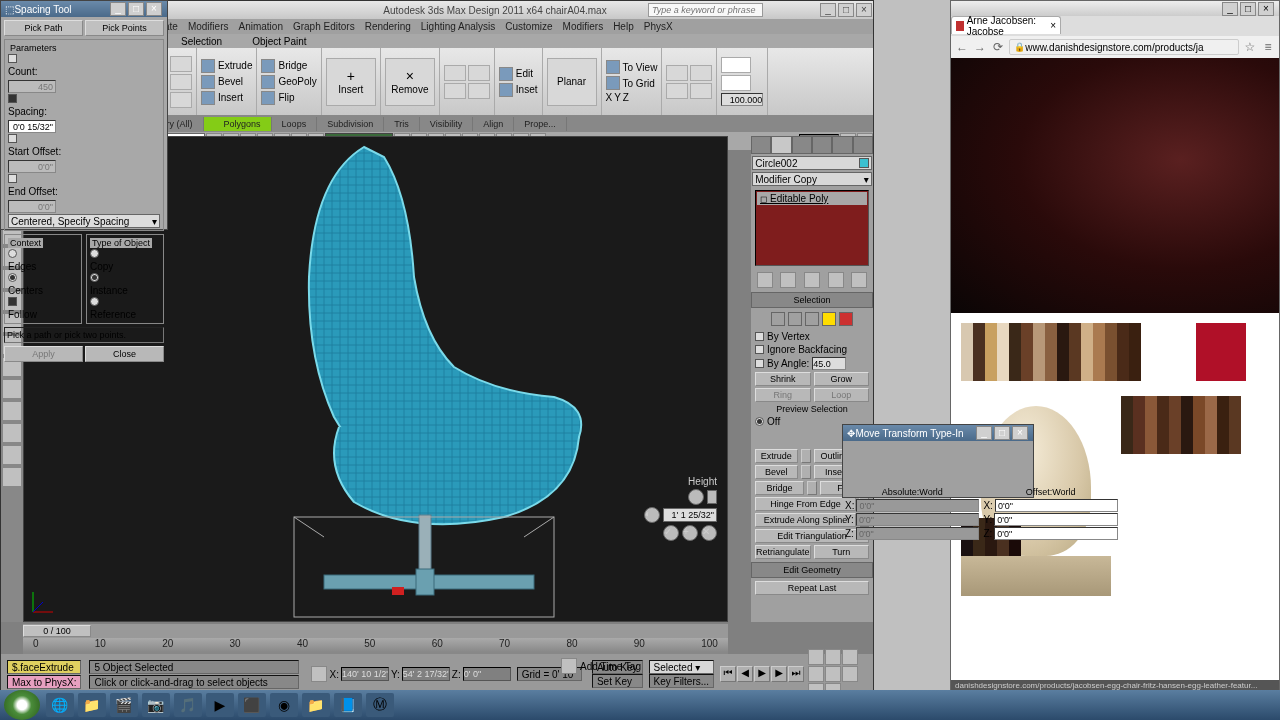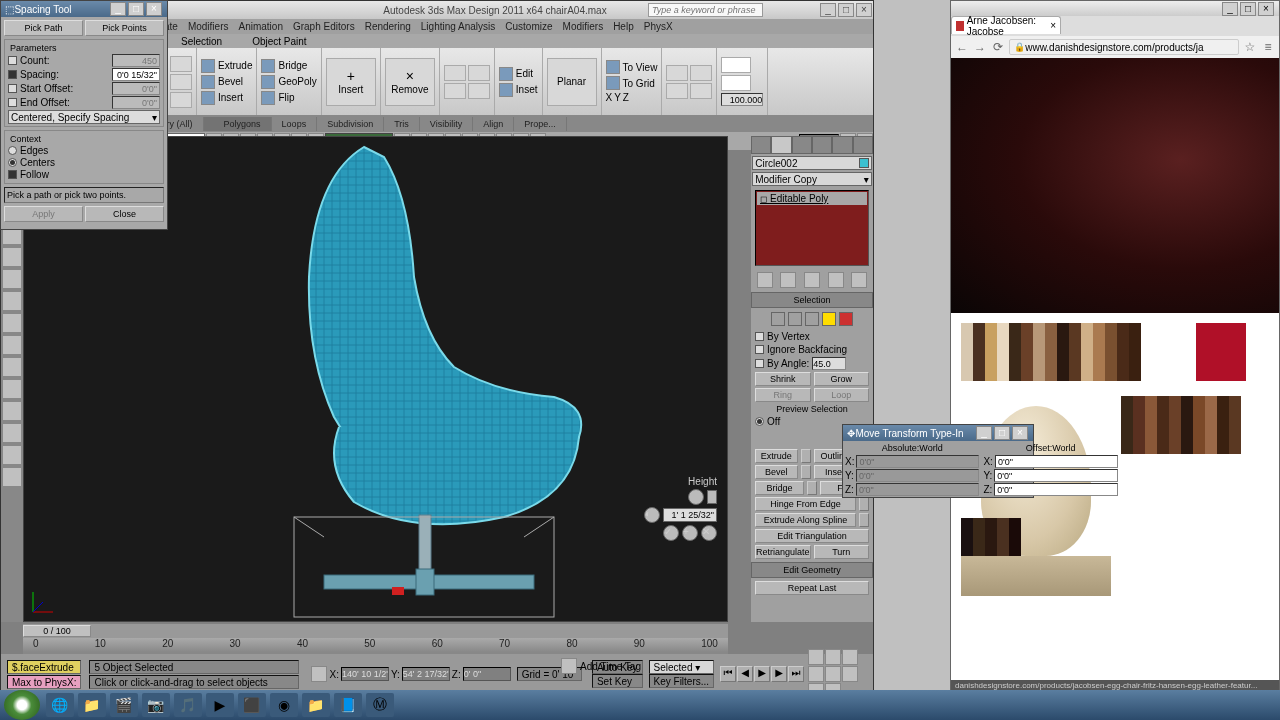--- a/index.html
+++ b/index.html
@@ -23,21 +23,21 @@
 
 .ribbon { height: 68px; background: linear-gradient(#e8e8e8, #c8c8c8); display: flex; border-bottom: 1px solid #888; }
 .ribbon-grp { border-right: 1px solid #aaa; padding: 2px 4px; display: flex; flex-direction: column; justify-content: center; gap: 2px; }
 .rbtn { width: 22px; height: 16px; background: #d8d8d8; border: 1px solid #aaa; }
 .rbtn-lg { width: 50px; height: 48px; background: #d8d8d8; border: 1px solid #aaa; display: flex; flex-direction: column; align-items: center; justify-content: center; font-size: 9px; }
 .rbtn-lbl { display: flex; align-items: center; gap: 3px; font-size: 9px; }
 .rbtn-lbl .ic { width: 14px; height: 14px; background: #7a9abb; border: 1px solid #888; }
 
 .tabbar { height: 16px; background: #888; display: flex; align-items: center; }
 .tabbar .tab { padding: 2px 10px; font-size: 9px; color: #222; border-right: 1px solid #777; }
-.tabbar .active { background: #737373; padding-left: 20px; }
+.tabbar .active { background: #84cc16; padding-left: 20px; }
 
 .toolbar2 { height: 18px; background: #a8a8a8; display: flex; align-items: center; gap: 1px; }
 .tbtn { width: 16px; height: 16px; background: #c0c0c0; border: 1px solid #888; }
 .dropdown-narrow { width: 42px; height: 16px; background: #fff; border: 1px solid #666; font-size: 9px; padding: 0 2px; display: flex; align-items: center; justify-content: space-between; }
 .sel-dropdown { width: 68px; height: 16px; background: #3a6a3a; color: #fff; border: 1px solid #444; font-size: 9px; padding: 0 2px; }
 
 .viewport { position: absolute; top: 135px; left: 22px; right: 145px; bottom: 72px; background: #1a1a1a; border: 1px solid #444; }
 .vp-label { position: absolute; top: 2px; left: 2px; color: #888; font-size: 9px; }
 .vp-caddy { position: absolute; right: 10px; bottom: 80px; display: flex; flex-direction: column; gap: 2px; align-items: flex-end; }
 .caddy-row { display: flex; align-items: center; gap: 3px; color: #ccc; font-size: 9px; }
@@ -74,34 +74,34 @@
 
 
 .spacing-tool { position: absolute; top: 0; left: 0; width: 168px; height: 230px; background: #a8a8a8; border: 1px solid #444; }
 .st-title { height: 16px; background: linear-gradient(#6a8aaa, #4a6a8a); color: #fff; font-size: 10px; padding: 1px 4px; display: flex; align-items: center; }
 .st-title .t { flex: 1; }
 .st-body { padding: 3px; }
 .st-tab-row { display: flex; gap: 2px; }
 .st-tab { flex: 1; background: #c0c0c0; border: 1px outset #ddd; text-align: center; font-size: 9px; padding: 2px; }
 .st-group { border: 1px groove #888; margin-top: 3px; padding: 2px 3px; }
 .st-group-title { font-size: 9px; margin-top: -7px; background: #a8a8a8; display: inline; padding: 0 2px; }
-.st-row { display: flex; align-items: center; gap: 3px; font-size: 9px; margin: 1px 0; }
+.st-row { display: flex; gap: 3px; font-size: 9px; margin: 1px 0; flex-direction: column; }
 .st-row .lbl { flex: 1; }
 .st-spin { width: 48px; height: 13px; background: #ddd; border: 1px inset #888; font-size: 9px; text-align: right; padding-right: 2px; }
 .st-spin.disabled { background: #bbb; color: #777; }
 .st-dropdown { width: 100%; height: 14px; background: #ddd; border: 1px solid #666; font-size: 9px; padding: 0 2px; display: flex; justify-content: space-between; align-items: center; }
 .st-btn { flex: 1; height: 16px; background: #b8b8b8; border: 1px outset #ddd; text-align: center; font-size: 9px; display: flex; align-items: center; justify-content: center; }
 .radio { width: 9px; height: 9px; border-radius: 50%; border: 1px solid #555; background: #ddd; }
 .radio.on::after { content: ''; display: block; width: 5px; height: 5px; background: #333; border-radius: 50%; margin: 1px; }
 
 
 .move-typein { position: absolute; top: 424px; left: 842px; width: 192px; height: 74px; background: #a0a0a0; border: 1px solid #444; z-index: 50; }
 .mt-body { display: flex; }
 .mt-col { flex: 1; padding: 2px; }
-.mt-col .hdr { text-align: center; font-size: 9px; margin-bottom: 2px; }
+.mt-col .hdr { text-align: center; font-size: 9px; margin-bottom: 2px; margin-top: 44px; }
 .mt-row { display: flex; align-items: center; gap: 2px; font-size: 9px; margin: 1px 0; }
 .mt-spin { flex: 1; height: 13px; background: #ccc; border: 1px inset #888; font-size: 9px; padding: 0 2px; }
 .mt-spin.edit { background: #fff; }
 .mt-spin.disabled { background: #999; color: #666; }
 
 
 .browser { position: absolute; top: 0; right: 0; width: 330px; height: 695px; background: #fff; border: 1px solid #666; }
 .br-title { height: 15px; background: linear-gradient(#eee, #ccc); display: flex; align-items: center; padding: 0 4px; }
 .br-tabs { height: 20px; display: flex; background: #ddd; }
 .br-tab { width: 110px; height: 18px; background: #fff; border: 1px solid #aaa; border-bottom: none; border-radius: 3px 3px 0 0; font-size: 9px; padding: 2px 4px; display: flex; align-items: center; }
@@ -633,20 +633,35 @@
             <div class="radio"></div>
             <span>Edges</span>
           </div>
         <div class="st-row">
             <div class="radio on"></div>
             <span>Centers</span>
           </div>
         <div class="st-row">
             <div class="cmd-check" style="background:#333"></div>
             <span>Follow</span>
+          </div>
+      </div>
+      <div class="st-group" style="flex:1">
+        <span class="st-group-title">Type of Object</span>
+        <div class="st-row">
+            <div class="radio"></div>
+            <span>Copy</span>
+          </div>
+        <div class="st-row">
+            <div class="radio on"></div>
+            <span>Instance</span>
+          </div>
+        <div class="st-row">
+            <div class="radio"></div>
+            <span>Reference</span>
           </div>
       </div>
     </div>
     <div style="border:1px inset #777;padding:2px;margin-top:3px;font-size:9px">Pick a path or pick two points.</div>
     <div class="st-tab-row" style="margin-top:3px">
       <div class="st-btn" style="color:#777">Apply</div>
       <div class="st-btn">Close</div>
     </div>
   </div>
 </div>

